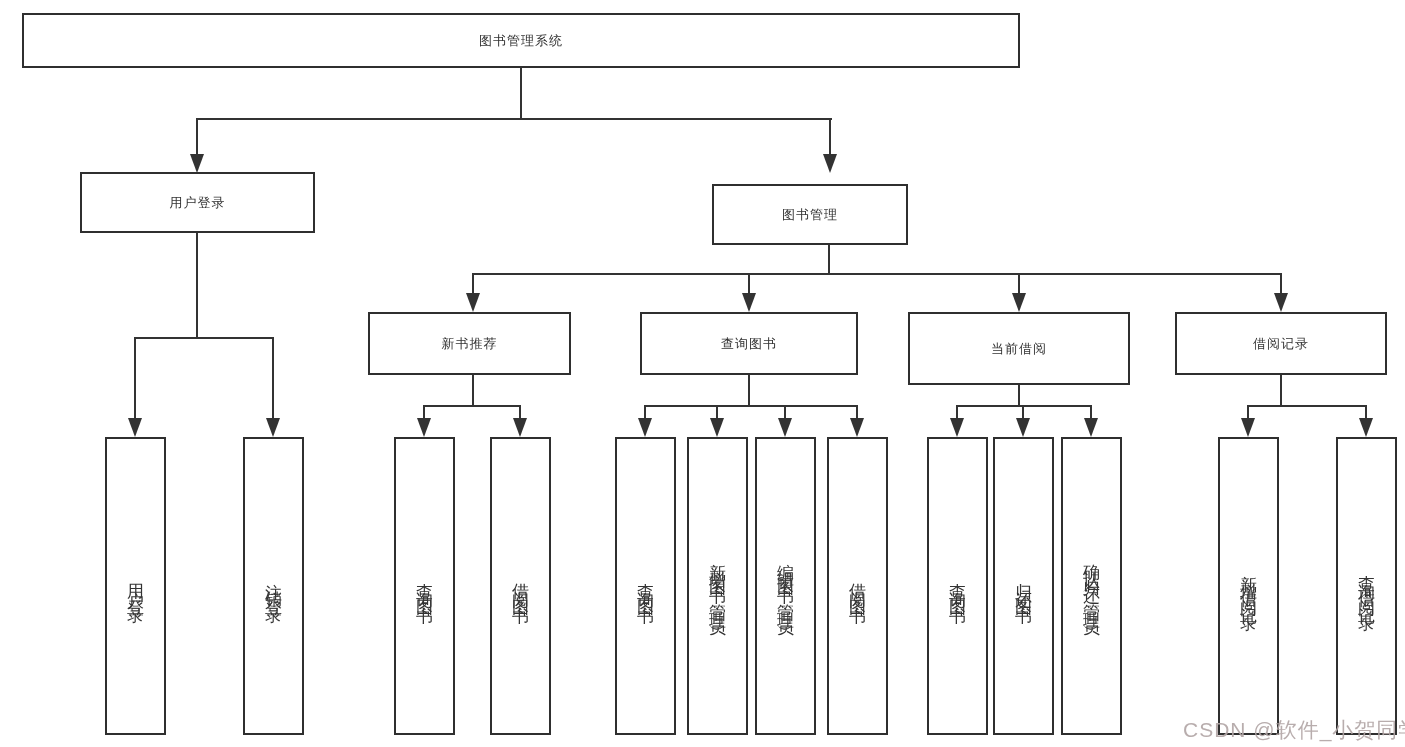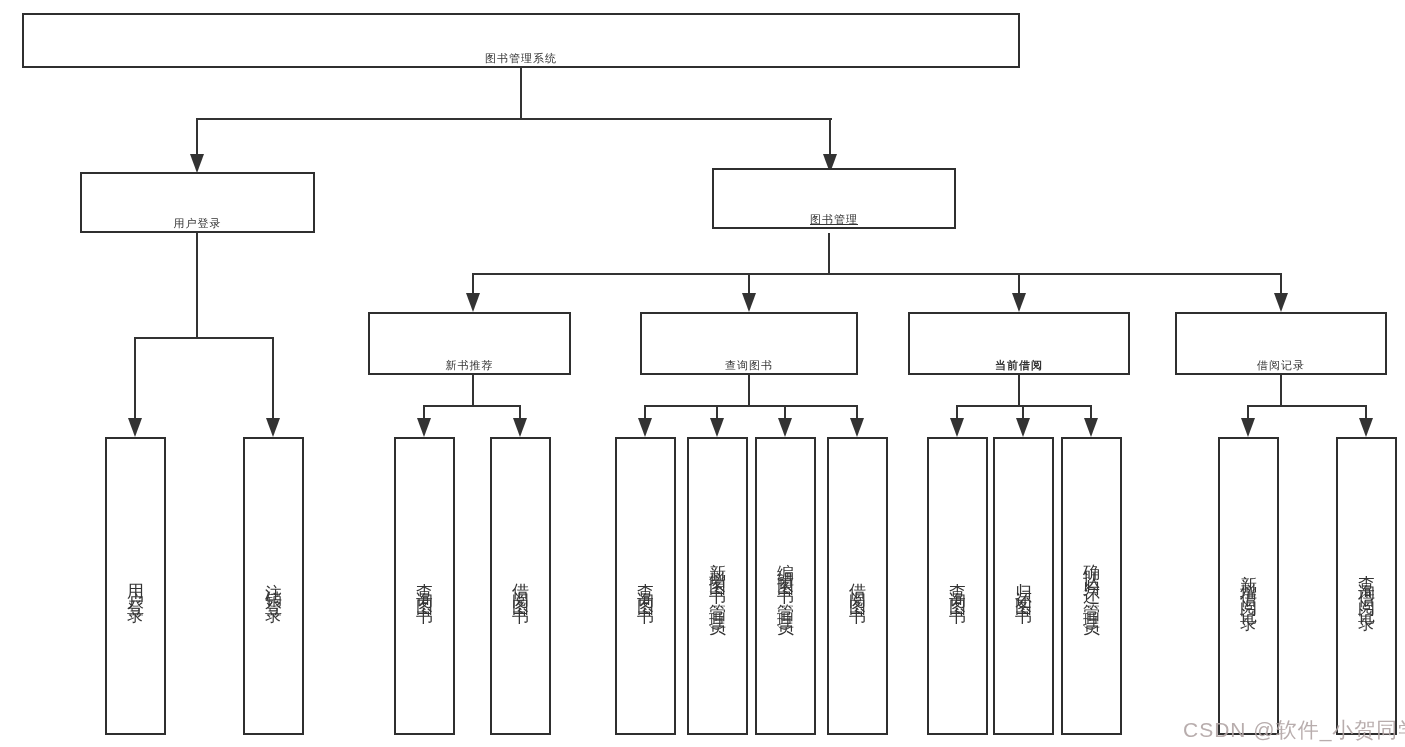--- a/index.html
+++ b/index.html
@@ -1,20 +1,20 @@
 <!DOCTYPE html>
 <html><head>
 <meta charset="utf-8">
 <style>
   html,body{margin:0;padding:0;background:#fff;}
   body{font-family:"Liberation Sans","DejaVu Sans",sans-serif;}
   .canvas{position:relative;width:1405px;height:747px;background:#ffffff;overflow:hidden;}
   .box{position:absolute;background:#fff;border:2px solid #2f2f2f;box-sizing:border-box;
        display:flex;align-items:center;justify-content:center;color:#333;z-index:2;}
-  .hbox{font-size:11px;letter-spacing:1px;align-items:flex-end;}
+  .hbox{font-size:13px;letter-spacing:1px;}
   .leaf{writing-mode:vertical-rl;text-orientation:mixed;font-size:17px;letter-spacing:8px;line-height:1;}
   .vline{position:absolute;width:2px;background:#333;z-index:1;}
   .hline{position:absolute;height:2px;background:#333;z-index:1;}
   .arr{position:absolute;width:0;height:0;border-left:7px solid transparent;
        border-right:7px solid transparent;border-top:19px solid #333;z-index:1;}
   .watermark{position:absolute;left:1183px;top:716px;font-size:21px;color:rgba(178,166,166,0.92);
        z-index:5;white-space:nowrap;letter-spacing:1px;}
 </style>
 </head>
 <body>
@@ -28,21 +28,21 @@
   <div class="vline" style="left:520px;top:66px;height:52px;"></div>
   <div class="hline" style="left:196px;top:118px;width:636px;"></div>
   <div class="vline" style="left:196px;top:118px;height:38px;"></div>
   <div class="arr" style="left:190px;top:154px;"></div>
   <div class="vline" style="left:829px;top:118px;height:38px;"></div>
   <div class="arr" style="left:823px;top:154px;"></div>
 
   <div class="box hbox" style="left:80px;top:172px;width:235px;height:61px;">
     <span>用户登录</span>
   </div>
-  <div class="box hbox" style="left:712px;top:168px;width:244px;height:61px;text-decoration:underline;">
+  <div class="box hbox" style="left:712px;top:184px;width:196px;height:61px;">
     <span>图书管理</span>
   </div>
 
   <div class="vline" style="left:196px;top:233px;height:106px;"></div>
   <div class="hline" style="left:134px;top:337px;width:140px;"></div>
   <div class="vline" style="left:134px;top:337px;height:84px;"></div>
   <div class="arr" style="left:128px;top:418px;"></div>
   <div class="vline" style="left:272px;top:337px;height:84px;"></div>
   <div class="arr" style="left:266px;top:418px;"></div>
 
@@ -56,21 +56,21 @@
   <div class="arr" style="left:1012px;top:293px;"></div>
   <div class="vline" style="left:1280px;top:273px;height:22px;"></div>
   <div class="arr" style="left:1274px;top:293px;"></div>
 
   <div class="box hbox" style="left:368px;top:312px;width:203px;height:63px;">
     <span>新书推荐</span>
   </div>
   <div class="box hbox" style="left:640px;top:312px;width:218px;height:63px;">
     <span>查询图书</span>
   </div>
-  <div class="box hbox" style="left:908px;top:312px;width:222px;height:63px;font-weight:bold;">
+  <div class="box hbox" style="left:908px;top:312px;width:222px;height:73px;">
     <span>当前借阅</span>
   </div>
   <div class="box hbox" style="left:1175px;top:312px;width:212px;height:63px;">
     <span>借阅记录</span>
   </div>
 
   <div class="vline" style="left:472px;top:375px;height:32px;"></div>
   <div class="hline" style="left:423px;top:405px;width:98px;"></div>
   <div class="vline" style="left:423px;top:405px;height:16px;"></div>
   <div class="arr" style="left:417px;top:418px;"></div>

